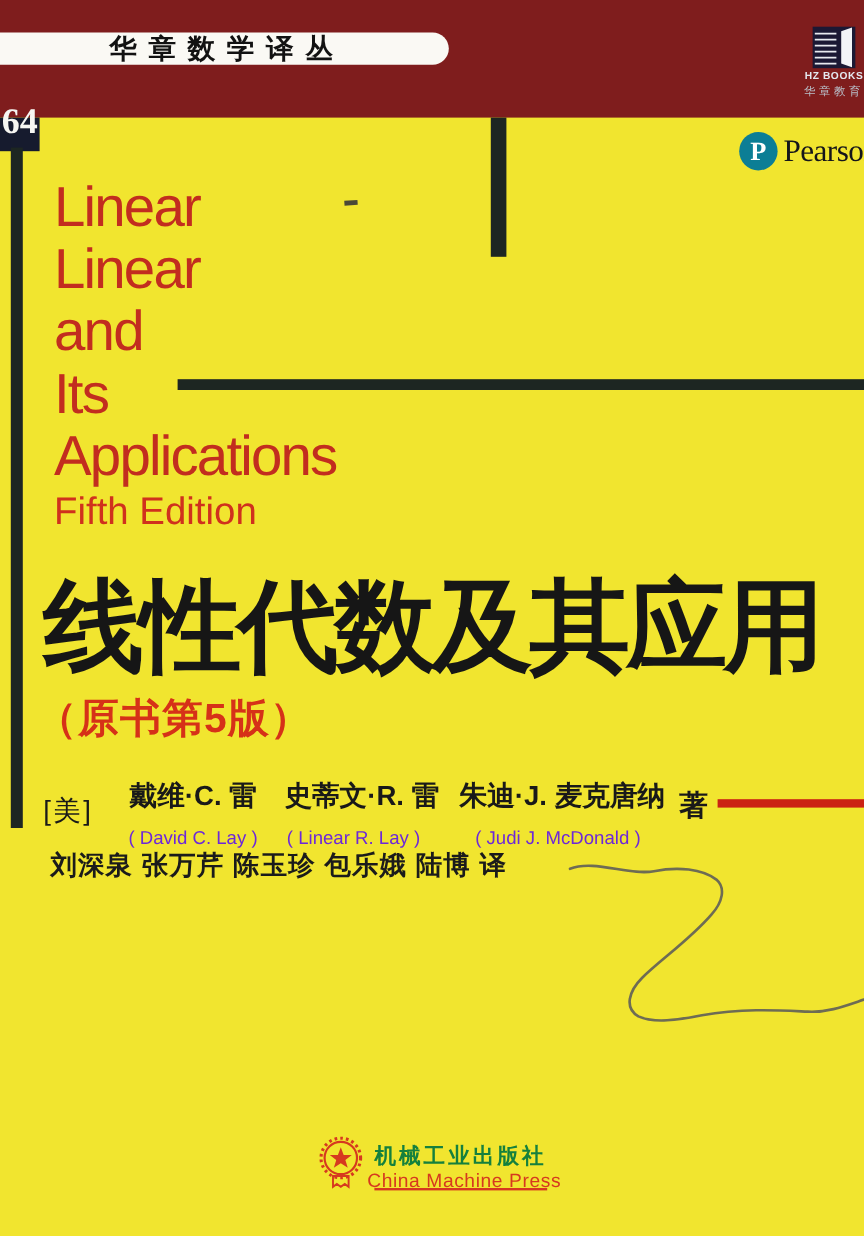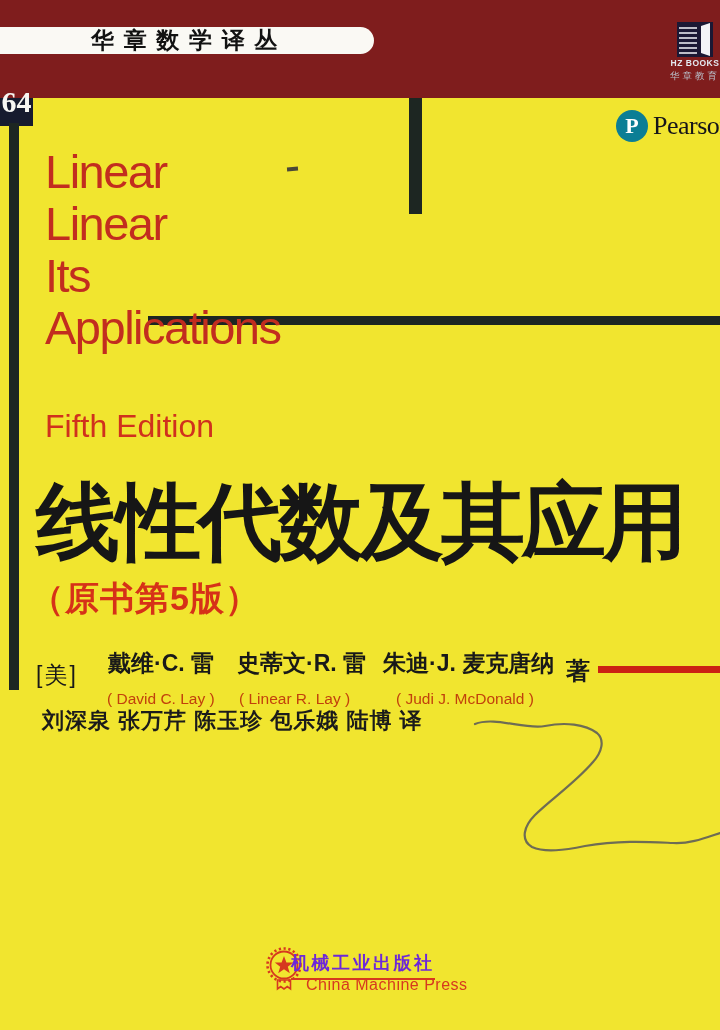--- a/index.html
+++ b/index.html
@@ -58,34 +58,34 @@
   .zhedition{
     position:absolute;left:30px;top:576px;
     font-size:34px;font-weight:bold;color:#d63118;letter-spacing:1px;white-space:nowrap;
   }
   
   .origin{position:absolute;left:36px;top:660px;font-size:23px;color:#191919;letter-spacing:2px;}
   .aname{position:absolute;top:648px;font-size:23px;font-weight:600;color:#191919;white-space:nowrap;}
   .n1{left:108px;} .n2{left:237px;} .n3{left:383px;}
   .role{position:absolute;left:566px;top:655px;font-size:24px;font-weight:600;color:#191919;}
   .redbar{position:absolute;left:598px;top:666px;width:122px;height:7px;background:#cb2213;}
-  .ename{position:absolute;top:690px;font-size:15.5px;color:#c2410c;white-space:nowrap;}
+  .ename{position:absolute;top:690px;font-size:15.5px;color:#6d28d9;white-space:nowrap;}
   .e1{left:107px;} .e2{left:239px;} .e3{left:396px;}
   .translators{
     position:absolute;left:42px;top:706px;font-size:22px;font-weight:600;color:#1b1b1b;
     letter-spacing:1px;white-space:nowrap;
   }
   
   .scribble{position:absolute;left:440px;top:700px;}
   
   .publisher{position:absolute;left:0;top:944px;width:720px;height:60px;}
   .publogo{position:absolute;left:264px;top:2px;}
   .pubzh{
-    position:absolute;left:291px;top:7px;font-size:18px;font-weight:600;color:#6d28d9;
-    letter-spacing:2.5px;white-space:nowrap;padding-bottom:3px;border-bottom:2px solid #d6391f;
+    position:absolute;left:312px;top:7px;font-size:18px;font-weight:600;color:#15803d;
+    letter-spacing:2.5px;white-space:nowrap;padding-bottom:15px;border-bottom:2px solid #d6391f;
   }
   .puben{position:absolute;left:306px;top:32px;font-size:16px;color:#d6391f;letter-spacing:0.5px;white-space:nowrap;}
 </style>
 </head>
 <body>
 
 <div class="cover">
 
   <div class="topbar">
     <div class="pill">
@@ -118,20 +118,21 @@
   <div class="dash-mark"></div>
 
   <div class="pearson">
     <span class="pcircle">P</span>
     <span class="pword">Pearson</span>
   </div>
 
   <div class="entitle">
     <div>Linear</div>
     <div>Linear</div>
+    <div>and</div>
     <div>Its</div>
     <div>Applications</div>
   </div>
   <div class="edition-en">Fifth Edition</div>
 
   <h1 class="zhtitle">线性代数及其应用</h1>
   <div class="zhedition">（原书第5版）</div>
 
   <div class="origin">[美]</div>
   <span class="aname n1">戴维·C. 雷</span>

